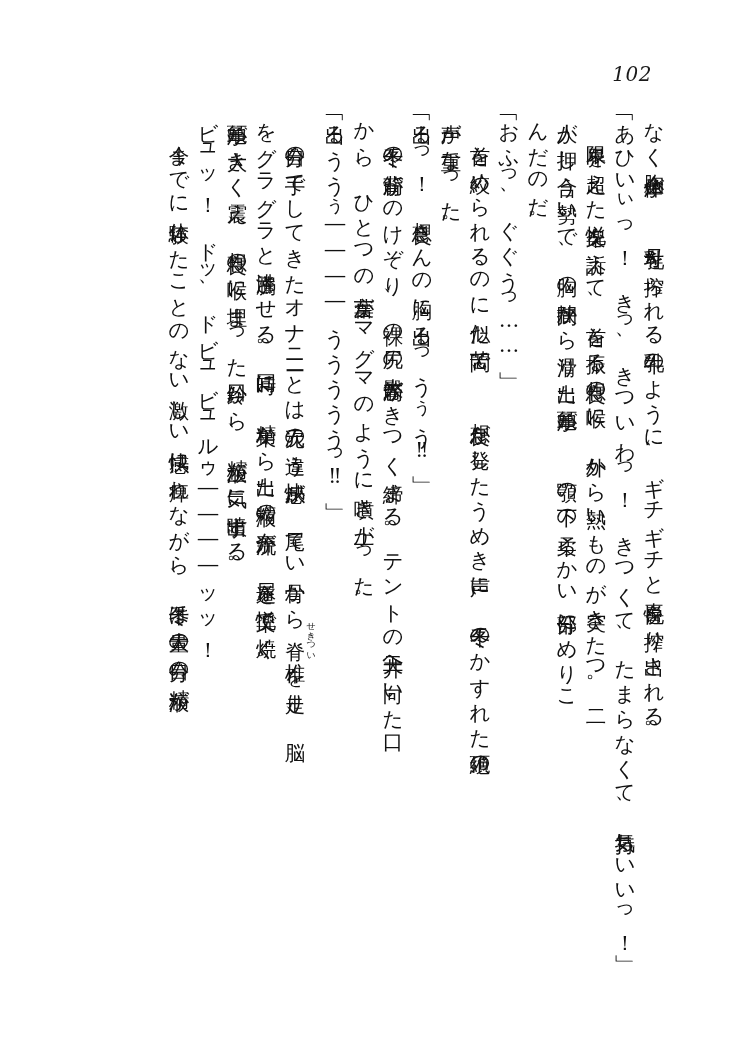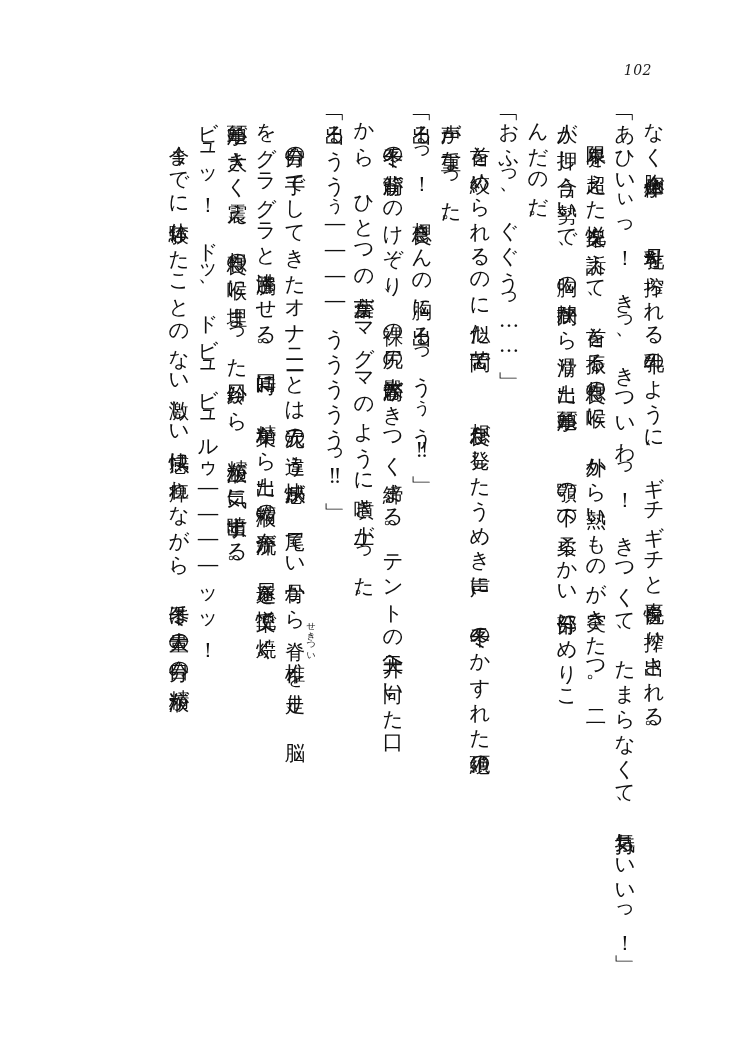--- a/index.html
+++ b/index.html
@@ -19,21 +19,21 @@
     width: 736px;
     height: 1037px;
     background: #ffffff;
   }
   #page-number {
     position: absolute;
     top: 62px;
     right: 84px;
     font-family: "DejaVu Serif", "Liberation Serif", serif;
     font-style: italic;
-    font-size: 14px;
+    font-size: 20px;
     color: #1a1a1a;
     letter-spacing: 0.5px;
   }
   #text-body {
     position: absolute;
     top: 108px;
     left: 62px;
     width: 602px;
     height: 880px;
     display: flex;

